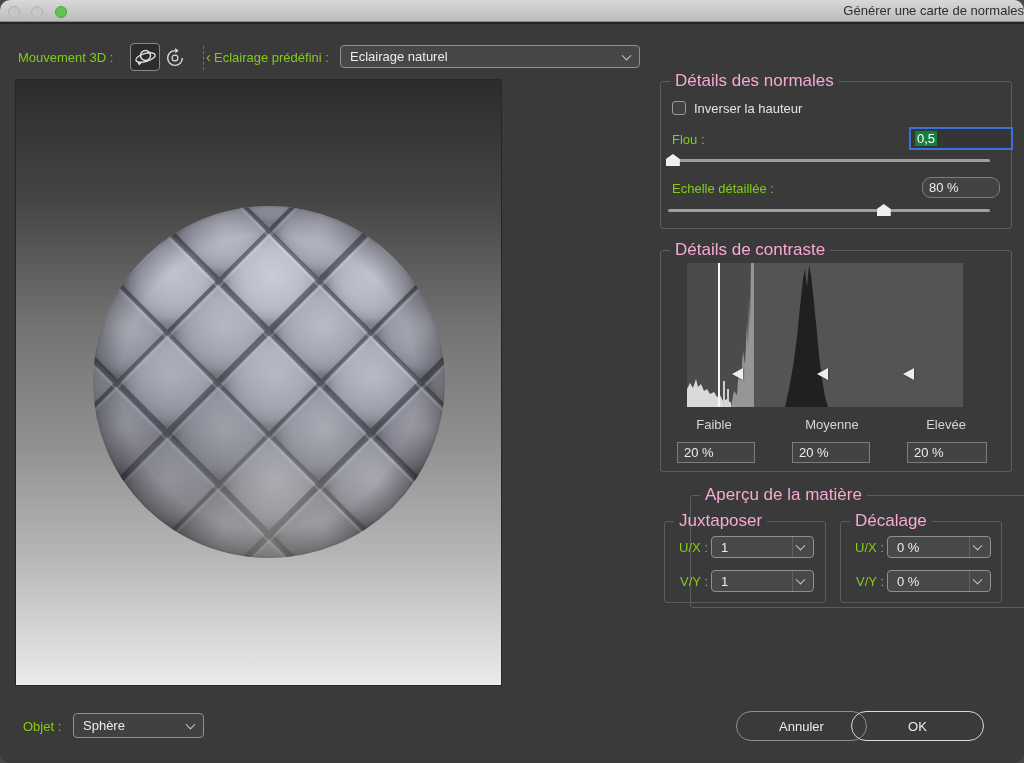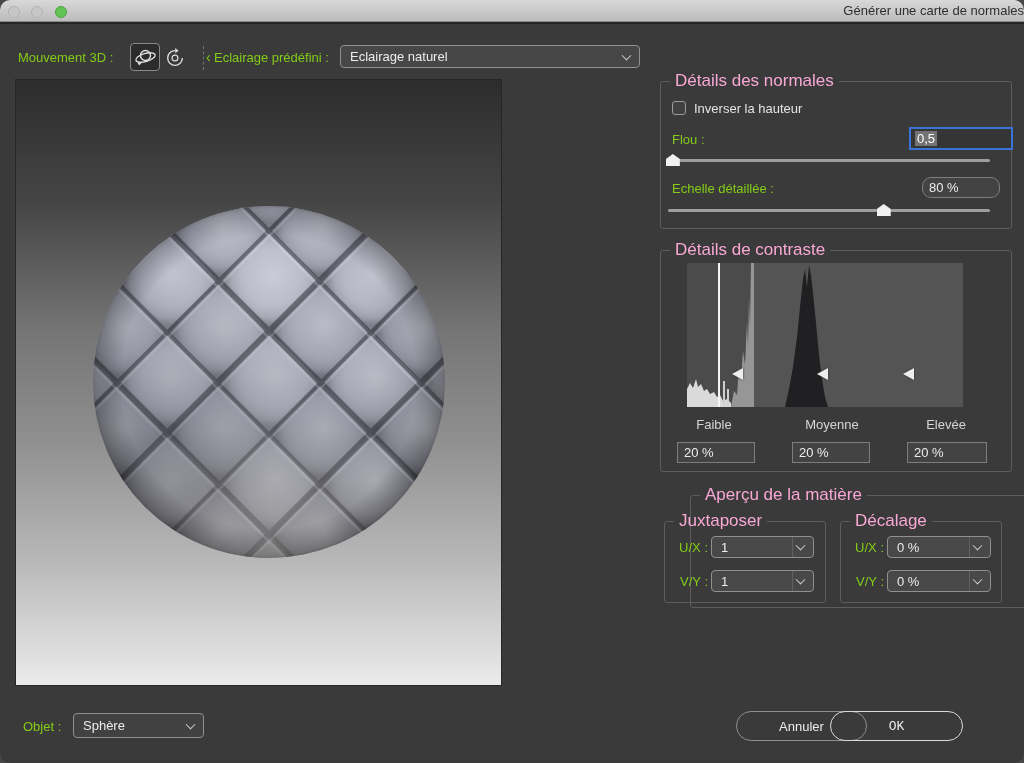--- a/index.html
+++ b/index.html
@@ -23,21 +23,21 @@
   .chevcell{position:absolute;right:0;top:0;bottom:0;width:21px;border-left:1px solid #606060;}
   
   .preview{left:15px;top:79px;width:487px;height:607px;border:1px solid #262626;
     background:linear-gradient(#2c2c2c 0%,#454545 20%,#747474 41%,#909090 60%,#b7b7b7 79%,#ebebeb 100%);}
   
   fieldset{position:absolute;margin:0;padding:0;min-inline-size:0;border:1px solid #5d5d5d;border-radius:3px;background:transparent;}
   legend{padding:0 5px;margin-left:9px;color:#f9a8d4;font-size:17px;}
   
   .field{position:absolute;background:#434343;border:1px solid #7d7d7d;color:#ececec;font-size:13px;display:flex;align-items:center;padding-left:6px;}
   .field.focused{background:#353535;border:2px solid #3b72d8;padding-left:4px;}
-  .selection{background:#737373;color:#fff;padding:0 2px;}
+  .selection{background:#15803d;color:#fff;padding:0 2px;}
   .checkbox{width:14px;height:14px;border:1px solid #9b9b9b;border-radius:3px;background:#414141;}
   .slider{position:absolute;height:14px;}
   .track{position:absolute;left:0;right:0;top:6px;height:3px;background:#9e9e9e;border-radius:2px;}
   .thumb{position:absolute;top:1px;width:14px;height:12px;background:#f0f0f0;
     clip-path:polygon(50% 0,100% 42%,100% 100%,0 100%,0 42%);filter:drop-shadow(0 0 1px #2a2a2a);}
   .histo{left:687px;top:263px;width:276px;height:144px;}
   .marker{position:absolute;width:0;height:0;border-top:6px solid transparent;border-bottom:6px solid transparent;border-right:11px solid #ededed;filter:drop-shadow(0 0 1px #2a2a2a);}
   .bandlbl{position:absolute;transform:translateX(-50%);color:#d6d6d6;font-size:13px;top:417px;}
   .pill{position:absolute;height:30px;border-radius:15px;background:transparent;color:#ececec;font-size:13px;display:flex;align-items:center;justify-content:center;}
   .pill.cancel{border:1px solid #8f8f8f;}
@@ -222,15 +222,15 @@
     <span class="chevcell"></span>
       <span class="chev"></span>
   </div>
 
   <span class="abs lbl" style="left:23px;top:719px;">Objet :</span>
   <div class="dropdown" style="left:73px;top:713px;width:131px;height:25px;background:#414141;">
     <span>Sphère</span>
     <span class="chev"></span>
   </div>
   <button class="pill cancel" style="left:736px;top:711px;width:131px;">Annuler</button>
-  <button class="pill ok" style="left:830px;top:711px;width:133px;font-family:Liberation Mono, monospace;">OK</button>
+  <button class="pill ok" style="left:851px;top:711px;width:133px;">OK</button>
 
 </div>
 
 </body></html>

